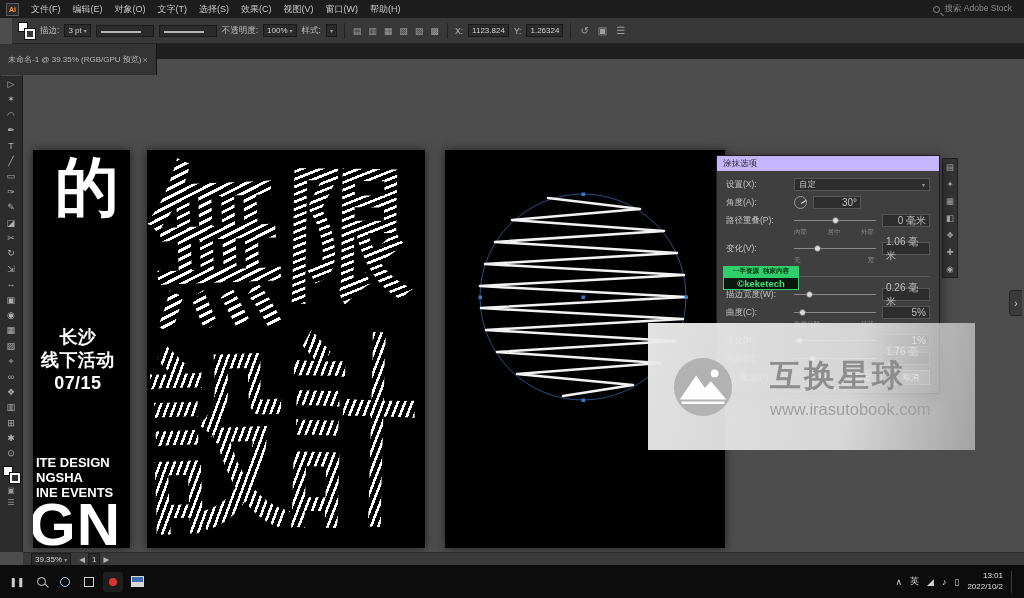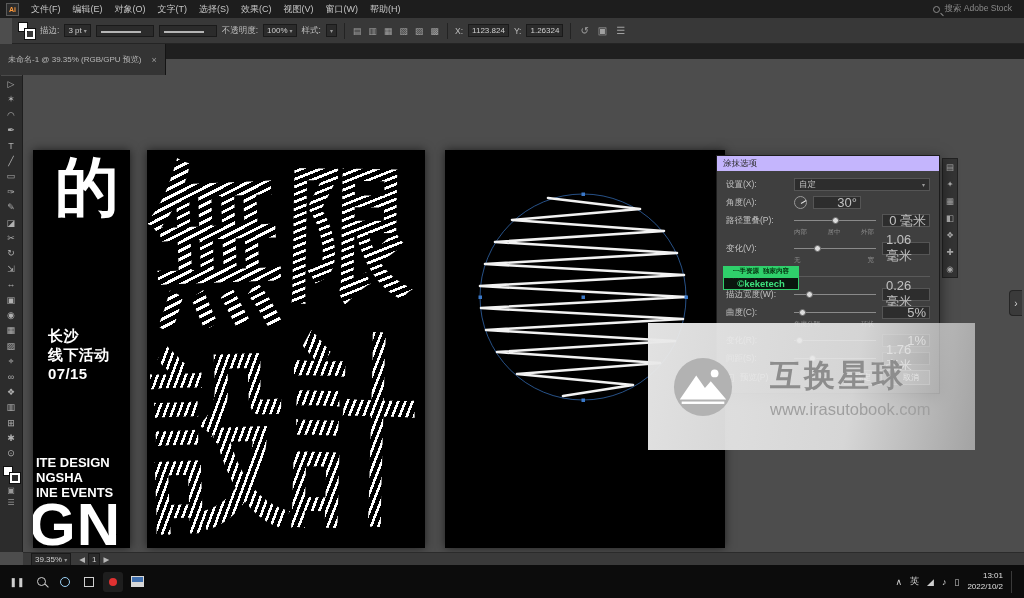--- a/index.html
+++ b/index.html
@@ -30,42 +30,42 @@
   .caret { font-size:6px; color:#999; }
   .wprofile { width:58px; height:12px; background:#2b2b2b; border:1px solid #1a1a1a; position:relative; flex:none; }
   .wprofile::after { content:""; position:absolute; left:4px; right:12px; top:5px; height:2px; background:#b5b5b5; }
   .cb-sep { width:1px; height:16px; background:#232323; margin:0 2px; flex:none; }
   .align-ico { font-size:9px; color:#a0a0a0; padding:0 1px; }
   .cb-ico { font-size:10px; color:#a0a0a0; padding:0 2px; }
   .cb-label { white-space:nowrap; }
 
   
   .tabrow { position:absolute; left:0; top:44px; width:1024px; height:15px; background:#1f1f1f; z-index:35; }
-  .doctab { display:inline-flex; align-items:center; gap:10px; height:31px; padding:0 8px;
+  .doctab { display:inline-flex; align-items:center; gap:1px; height:31px; padding:0 8px;
             background:#343434; color:#b8b8b8; font-size:8px; border-right:1px solid #141414; }
   .tab-close { color:#9a9a9a; font-size:9px; }
 
   
   .toolbar { position:absolute; left:0; top:59px; width:23px; height:493px; background:#2c2c2c;
              border-right:1px solid #1e1e1e; display:flex; flex-direction:column; align-items:center;
              padding-top:2px; z-index:30; }
   .tool { width:21px; height:15.4px; display:flex; align-items:center; justify-content:center;
           font-size:9px; color:#b0b0b0; }
   .tool.sel { background:#4a4a4a; color:#fff; }
   .tswatch { position:relative; width:17px; height:17px; margin-top:5px; }
   .tool-mode { font-size:8px; color:#989898; margin-top:3px; }
 
   
   .artboard { position:absolute; background:#000; box-shadow:0 0 9px rgba(0,0,0,.6); overflow:hidden; color:#fff; z-index:5; }
   #ab1 { left:33px; top:150px; width:97px; height:398px; }
   #ab2 { left:147px; top:150px; width:278px; height:398px; }
   #ab3 { left:445px; top:150px; width:280px; height:398px; }
 
   .ab1-char   { position:absolute; left:22px; top:-6px; font-size:64px; font-weight:900; }
-  .ab1-info   { position:absolute; left:15px; top:176px; font-size:15px; font-weight:800; line-height:1.28; letter-spacing:.4px; }
+  .ab1-info   { position:absolute; left:8px; top:176px; font-size:18px; font-weight:800; line-height:1.28; letter-spacing:.4px;text-align:center; }
   .ab1-footer { position:absolute; left:3px; top:306px; font-size:13px; font-weight:800; line-height:1.14; white-space:nowrap; }
   .ab1-big    { position:absolute; left:-4px; top:340px; font-size:60px; font-weight:900; letter-spacing:1px; }
 
   .hatch { position:absolute; font-weight:900; line-height:1; color:transparent;
            -webkit-background-clip:text; background-clip:text; white-space:nowrap; }
   .hatch.a { background-image:repeating-linear-gradient(340deg,#fff 0 2.4px,rgba(255,255,255,0) 2.4px 6.2px); }
   .hatch.b { background-image:repeating-linear-gradient(300deg,#fff 0 2.4px,rgba(255,255,255,0) 2.4px 6.2px); }
   #ch-wu   { left:-2px;  top:6px;   font-size:138px; transform:rotate(-2deg) scale(.98,1.26); transform-origin:top left; }
   #ch-xian { left:142px; top:10px;  font-size:126px; transform:rotate(1deg) scale(1,1.15);   transform-origin:top left; }
   #ch-she  { left:2px;   top:196px; font-size:136px; transform:rotate(-2deg) scale(1,1.4);   transform-origin:top left; }
@@ -81,21 +81,21 @@
   .selbox { flex:1; background:#2d2d2d; border:1px solid #555; height:13px; display:flex;
             align-items:center; justify-content:space-between; padding:0 4px; }
   .dial { width:13px; height:13px; border:1px solid #999; border-radius:50%; position:relative; flex:none; }
   .dial::after { content:""; position:absolute; left:6px; top:6px; width:5.5px; height:1px;
                  background:#e0e0e0; transform-origin:0 50%; transform:rotate(-30deg); }
   .slider { position:relative; flex:1; height:8px; }
   .slider::before { content:""; position:absolute; left:0; right:0; top:3.5px; height:1px; background:#8a8a8a; }
   .thumb { position:absolute; top:0.5px; width:7px; height:7px; background:#ddd; border:1px solid #666;
            border-radius:50%; margin-left:-3px; }
   .pvbox { width:48px; flex:none; background:#2d2d2d; border:1px solid #555; height:13px;
-           display:flex; align-items:center; justify-content:flex-end; padding:0 3px; font-size:13px; }
+           display:flex; align-items:center; justify-content:flex-end; padding:0 3px; font-size:10px; }
   .subl { display:flex; justify-content:space-between; margin:-4px 56px 5px 68px; font-size:6.5px; color:#8a8a8a; }
   .psect { display:flex; align-items:center; gap:5px; margin:2px 0 6px; color:#d2d2d2; }
   .psect::after { content:""; flex:1; height:1px; background:#5a5a5a; }
   .pfoot { display:flex; align-items:center; gap:6px; margin-top:4px; }
   .chk { width:8px; height:8px; border:1px solid #888; background:#2d2d2d; font-size:7px; line-height:7px;
          text-align:center; color:#ddd; }
   .pbtn { margin-left:auto; background:#555; border:1px solid #777; color:#ddd; font-size:8px; padding:1px 10px; }
   .pbtn + .pbtn { margin-left:4px; }
 
   

